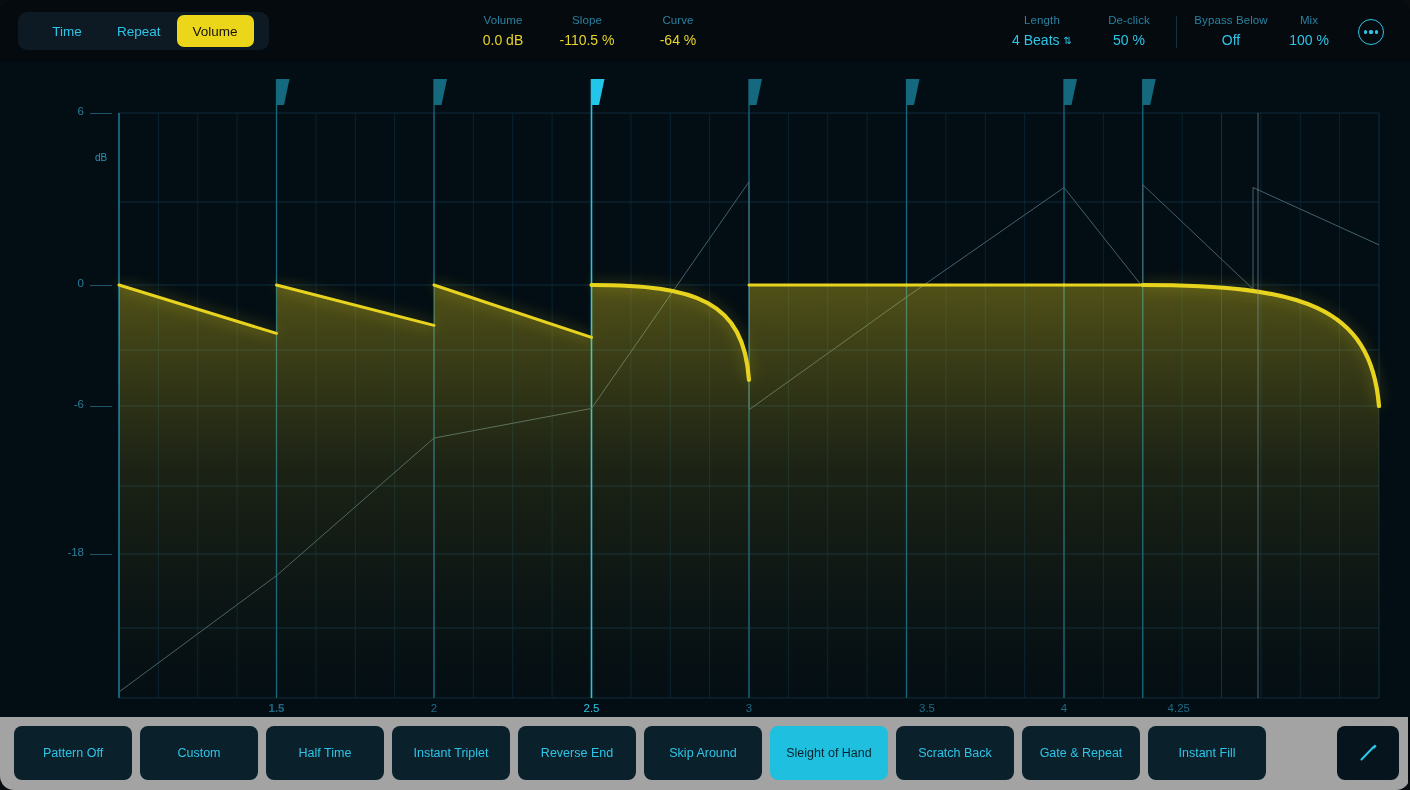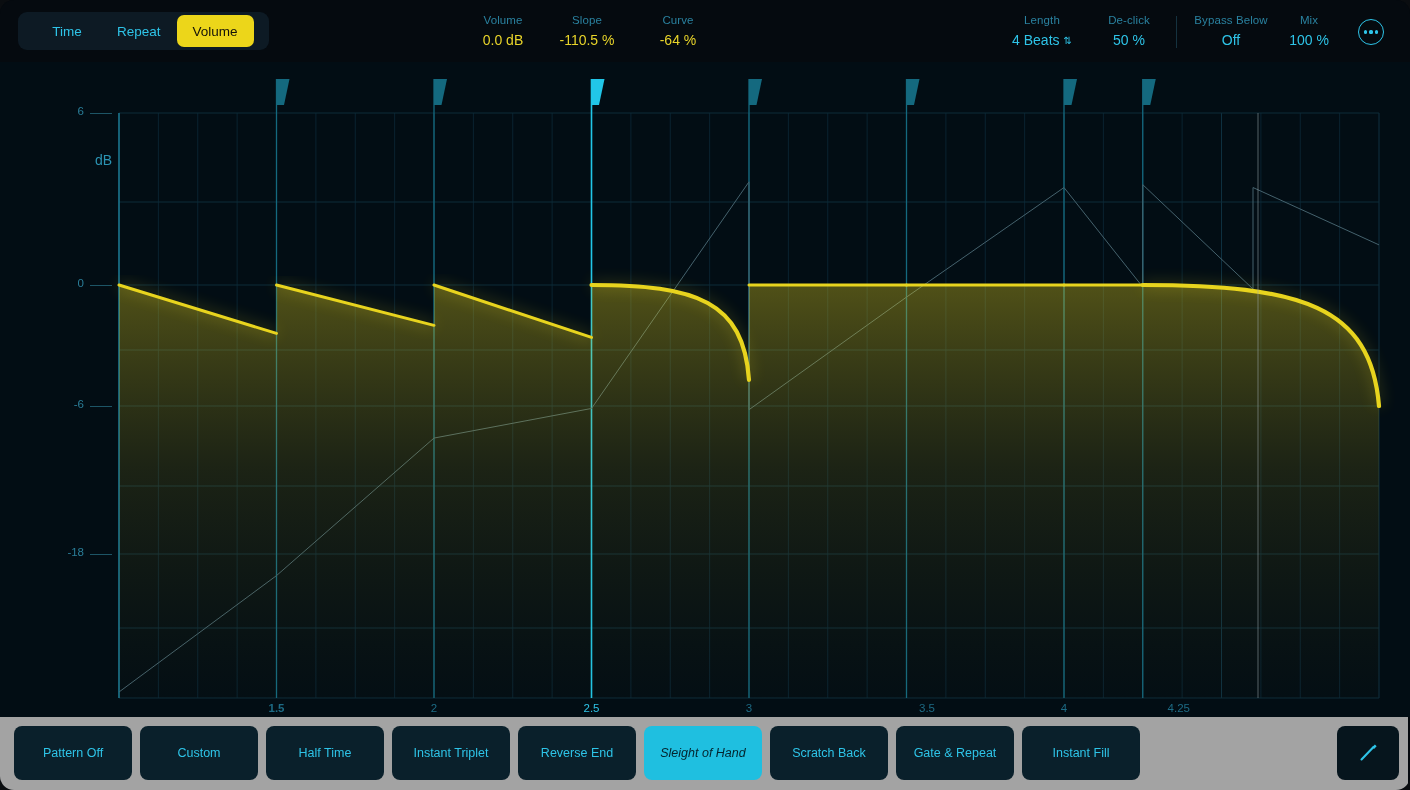--- a/index.html
+++ b/index.html
@@ -52,21 +52,21 @@
   
   #graph{
     position:absolute;left:0;top:62px;width:1410px;height:655px;
     background:#020d14;
   }
   #plot-svg{position:absolute;left:0;top:0;}
   .axis-y-lbl{
     position:absolute;font-size:11.5px;color:#2a7e99;text-align:right;
     width:40px;user-select:none;
   }
-  #db-unit{position:absolute;left:95px;top:90px;font-size:14px;color:#2b93b3;user-select:none;}
+  #db-unit{position:absolute;left:95px;top:90px;font-size:10px;color:#2b93b3;user-select:none;}
   .axis-x-lbl{
     position:absolute;font-size:11.5px;color:#1d6b85;user-select:none;
     transform:translateX(-50%);text-align:center;
   }
   .axis-x-lbl.hl{color:#2ec4e8;}
 
   
   #presetbar{
     position:absolute;left:0;top:717px;width:1408px;height:73px;
     background:#a3a3a3;
@@ -74,21 +74,21 @@
   #preset-row{
     position:absolute;left:14px;top:9px;height:54px;display:flex;gap:8px;align-items:center;
   }
   .preset{
     height:54px;width:118px;border-radius:8px;background:#0a202b;
     display:flex;align-items:center;justify-content:center;
     font-size:12.5px;color:#2ec4e8;cursor:pointer;user-select:none;
     text-align:center;line-height:14px;
     font-family:"Liberation Sans",sans-serif;
   }
-  .preset.active{background:#1fbfe0;color:#04242e;font-weight:500;font-style:italic;}
+  .preset.active{background:#1fbfe0;color:#04242e;font-weight:500;}
   #pencil-btn{
     position:absolute;left:1337px;top:9px;width:62px;height:54px;border-radius:8px;
     background:#06151d;display:flex;align-items:center;justify-content:center;cursor:pointer;
   }
 </style>
 </head>
 <body>
 
 <div id="app">
 
@@ -277,20 +277,21 @@
       </div>
   </div>
 
   <div id="presetbar">
     <div id="preset-row">
         <div class="preset">Pattern Off</div>
         <div class="preset">Custom</div>
         <div class="preset">Half Time</div>
         <div class="preset">Instant Triplet</div>
         <div class="preset">Reverse End</div>
+        <div class="preset">Skip Around</div>
         <div class="preset active">Sleight of Hand</div>
         <div class="preset">Scratch Back</div>
         <div class="preset">Gate &amp; Repeat</div>
         <div class="preset">Instant Fill</div>
       </div>
     <div id="pencil-btn">
       <svg width="26" height="26" viewBox="0 0 26 26">
         <line x1="6.5" y1="19.5" x2="18.5" y2="7" stroke="#2ec4e8" stroke-width="2.1" stroke-linecap="round"></line>
         <path d="M18.2 7.2 L19.9 5.6 L20.6 6.3 L19 8" fill="none" stroke="#2ec4e8" stroke-width="1.5" stroke-linecap="round"></path>
       </svg>

